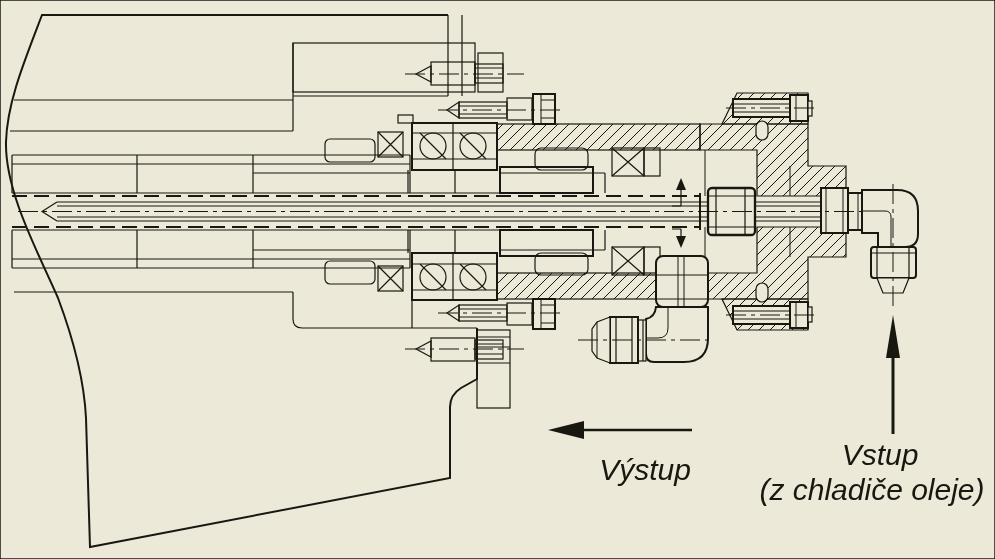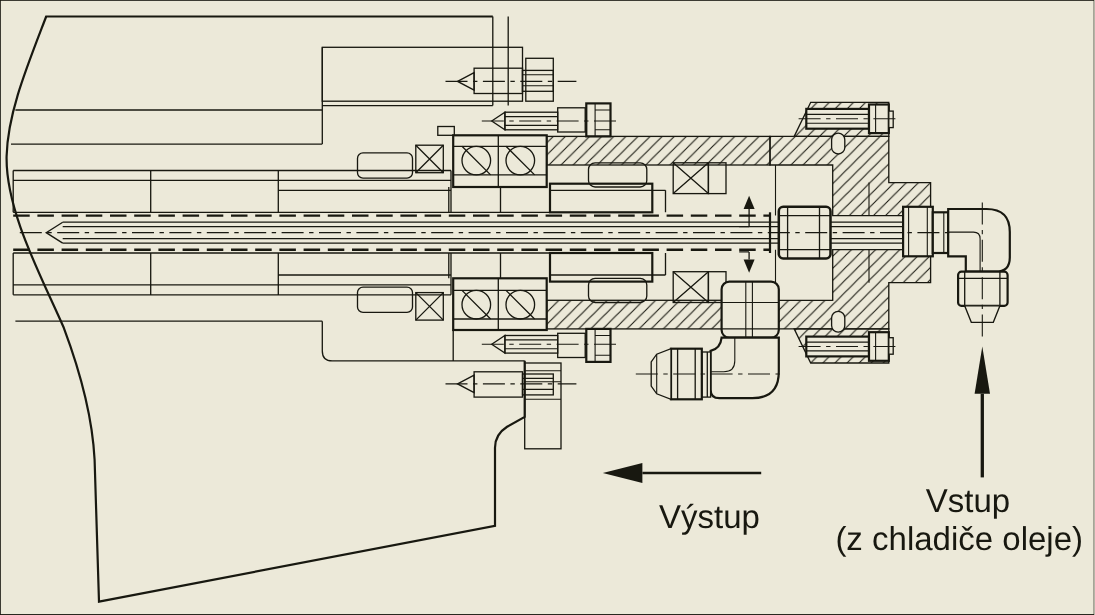--- a/index.html
+++ b/index.html
@@ -1,16 +1,16 @@
 <!DOCTYPE html>
 <html style="--background: #ECE9D9; --line: #181810;"><head>
 <meta charset="utf-8">
 <style>
   html,body{margin:0;padding:0;background:var(--background,#ECE9D9);}
-  .stage{position:relative;width:995px;height:559px;background:var(--background,#ECE9D9);overflow:hidden;}
+  .stage{position:relative;width:995px;height:559px;background:var(--background,#ECE9D9);overflow:hidden;font-style:italic;}
   svg{display:block;}
   .d :is(path,rect,line,polygon,polyline,circle){stroke:var(--line,#181810);fill:none;stroke-width:1.5;stroke-linecap:butt;stroke-linejoin:miter;}
   .d .f{fill:var(--background,#ECE9D9);}
   .d .hatch{fill:url(#hp);}
   .d .solid{fill:var(--line,#181810);stroke:none;}
   .d .t{stroke-width:1;}
   .d .m{stroke-width:1.2;}
   .d .b{stroke-width:2;}
   .d .bb{stroke-width:2.3;}
   .d .cl{stroke-width:1;stroke-dasharray:20 5 4 5;}

